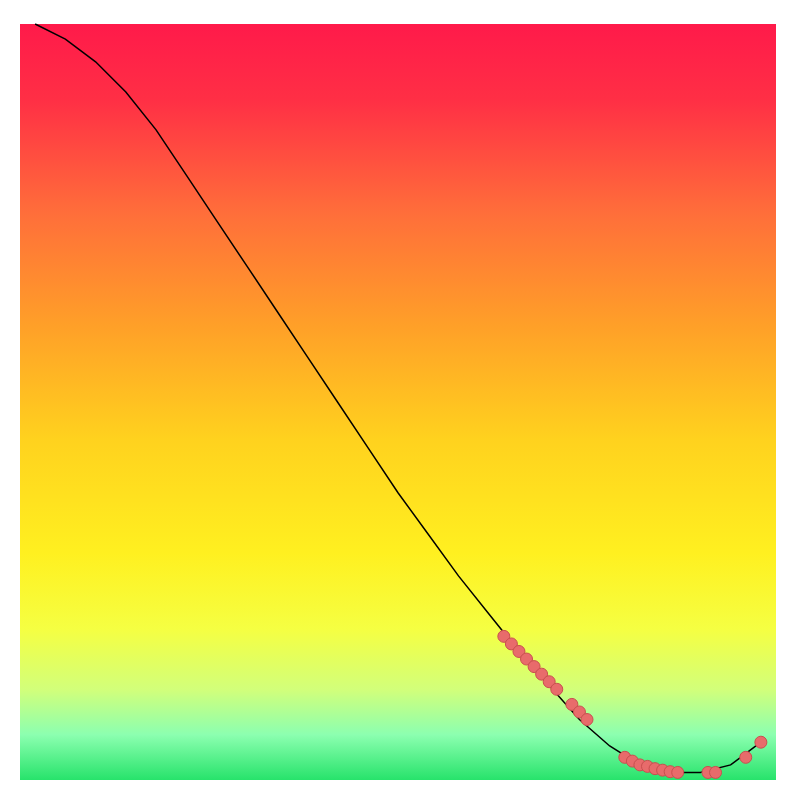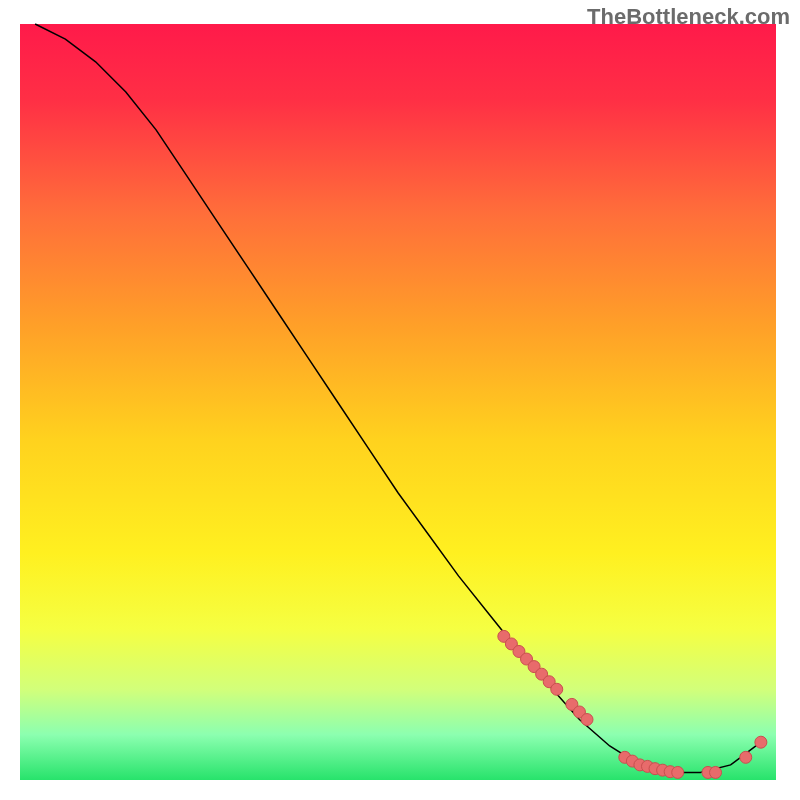--- a/index.html
+++ b/index.html
@@ -26,21 +26,20 @@
     letter-spacing: 0px;
   }
   svg {
     display: block;
   }
 </style>
 </head>
 <body>
 
 <div class="chart-container">
-  <div class="watermark">TheBottleneck.com</div>
   <svg id="chart-svg" width="800" height="800" viewBox="0 0 800 800">
     <defs>
       <linearGradient id="bg-grad" x1="0" y1="0" x2="0" y2="1">
           <stop offset="0%" stop-color="#ff1a4a"></stop>
           <stop offset="10%" stop-color="#ff2f45"></stop>
           <stop offset="25%" stop-color="#ff6e3a"></stop>
           <stop offset="40%" stop-color="#ffa028"></stop>
           <stop offset="55.00000000000001%" stop-color="#ffd21e"></stop>
           <stop offset="70%" stop-color="#fff020"></stop>
           <stop offset="80%" stop-color="#f5ff42"></stop>

